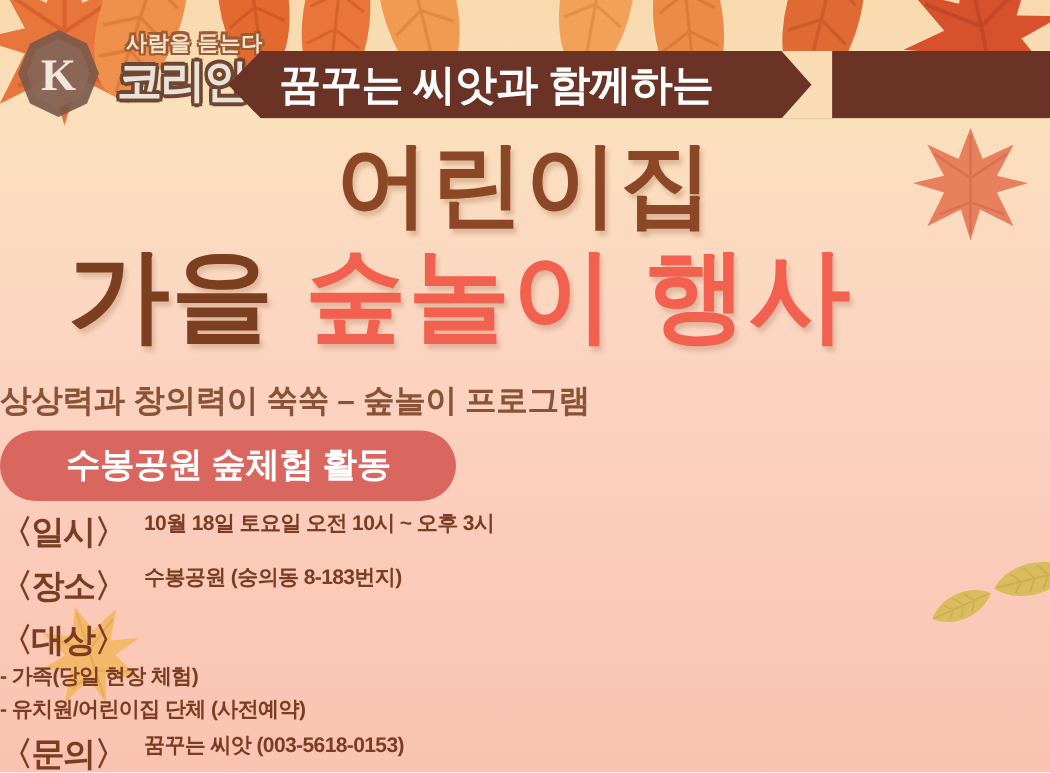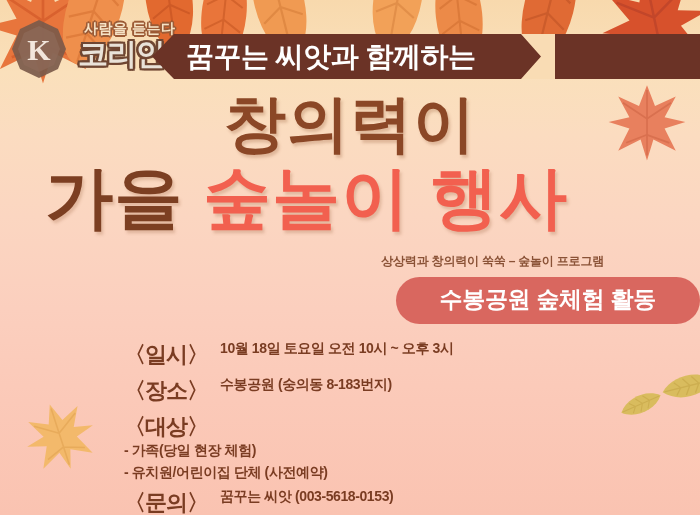--- a/index.html
+++ b/index.html
@@ -162,35 +162,35 @@
     text-shadow: 2px 3px 3px rgba(150, 90, 55, 0.25);
   }
   .title-sub .brown { color: #7c3f22; }
   .title-sub .coral { color: #f2604f; }
 
   .tagline {
     position: absolute;
     left: 0;
     top: 253px;
     width: 604px;
-    text-align: right;
-    font-size: 12px;
+    text-align: left;
+    font-size: 21px;
     font-weight: bold;
     color: #8a5236;
     letter-spacing: -0.2px;
   }
 
   
   .badge-wrap {
     position: absolute;
     left: 0;
-    top: 277px;
+    top: 287px;
     width: 700px;
     display: flex;
-    justify-content: flex-end;
+    justify-content: flex-start;
   }
   .badge {
     background: #d9675f;
     color: #ffffff;
     font-size: 23px;
     font-weight: bold;
     padding: 7px 44px 9px;
     border-radius: 24px;
     letter-spacing: -0.3px;
     white-space: nowrap;
@@ -201,21 +201,20 @@
     position: absolute;
     left: 0;
     top: 340px;
     width: 700px;
     color: #7a3c22;
   }
   .info-row {
     display: flex;
     align-items: flex-start;
     justify-content: flex-start;
-    padding-left: 124px;
     margin-bottom: 6px;
     white-space: nowrap;
   }
   .info-label {
     font-size: 22px;
     font-weight: bold;
     letter-spacing: -1px;
     min-width: 96px;
     flex: 0 0 auto;
   }
@@ -338,21 +337,21 @@
   <div class="logo-name">
     <span>코리안</span><span class="accent">투데협</span>
   </div>
 
   <div class="ribbon"></div>
   <div class="ribbon-notch"></div>
   <div class="ribbon-inner">
     <span class="ribbon-text">꿈꾸는 씨앗과 함께하는</span>
   </div>
 
-  <div class="title-main">창의력이</div>
+  <div class="title-main">어린이집</div>
 
   <div class="title-sub">
     <span class="brown">가을</span>
     <span class="coral">숲놀이 행사</span>
   </div>
 
   <div class="tagline">상상력과 창의력이 쑥쑥 – 숲놀이 프로그램</div>
 
   <div class="badge-wrap">
     <div class="badge">수봉공원 숲체험 활동</div>

